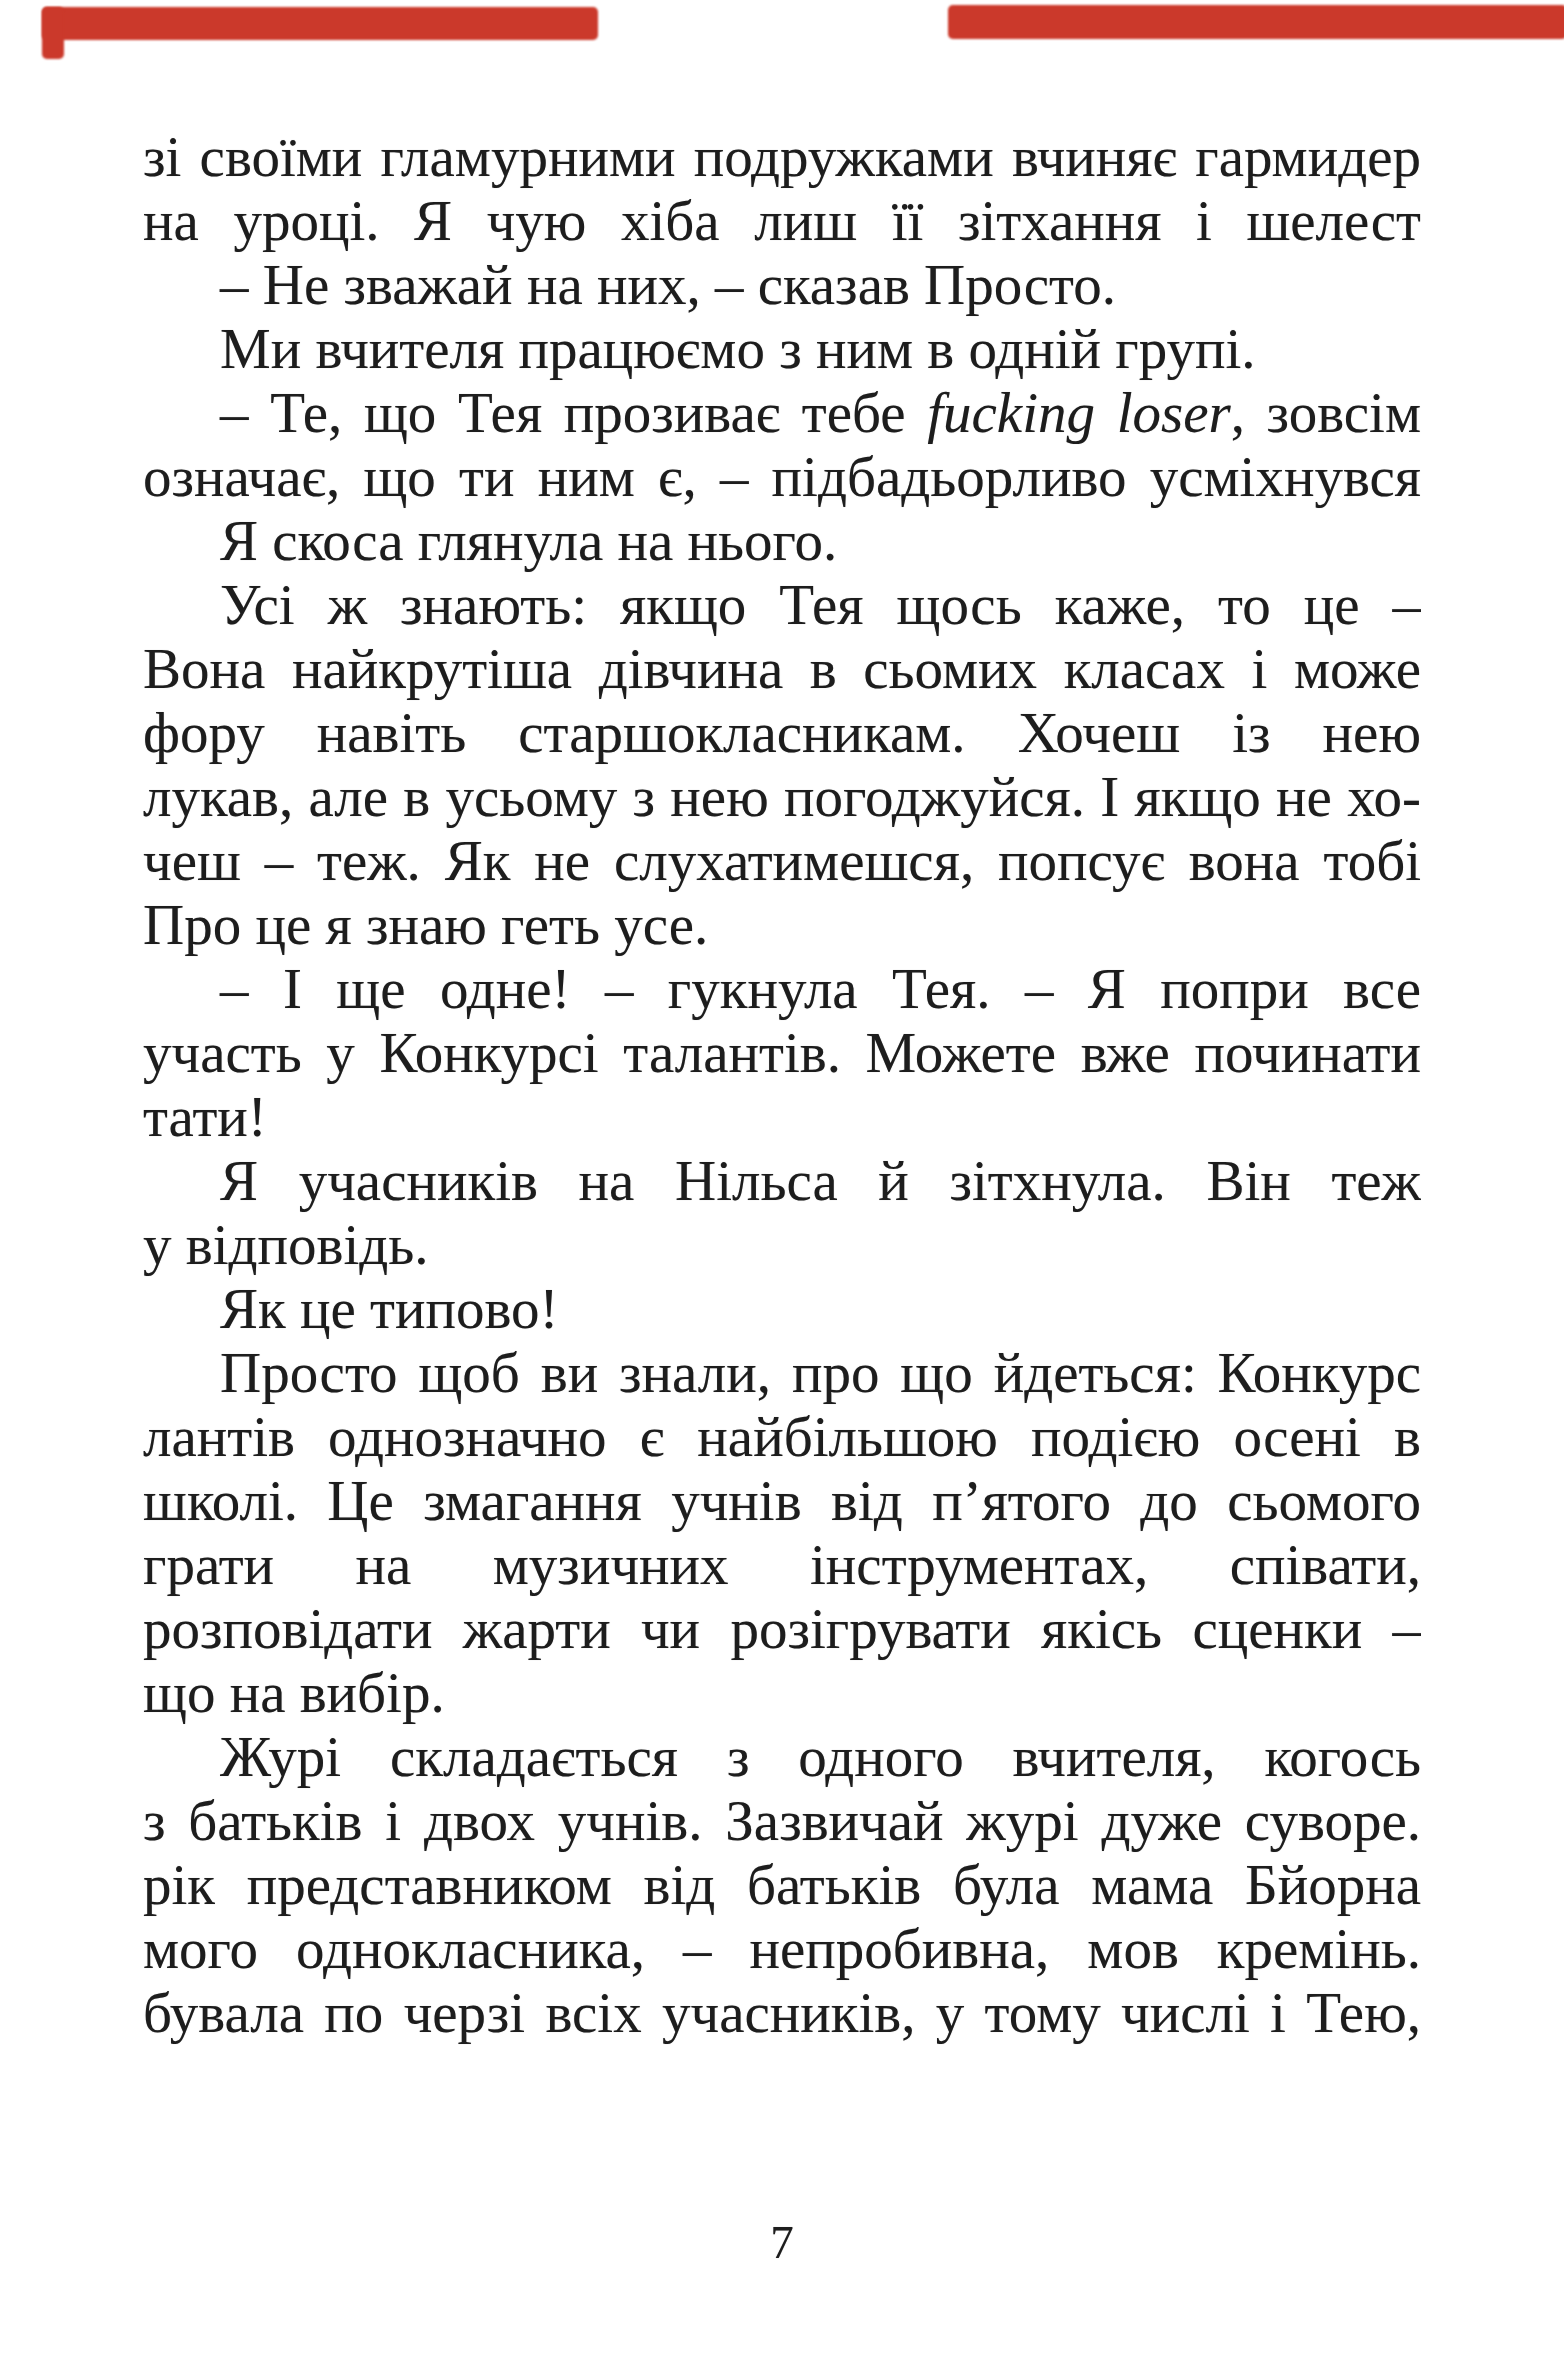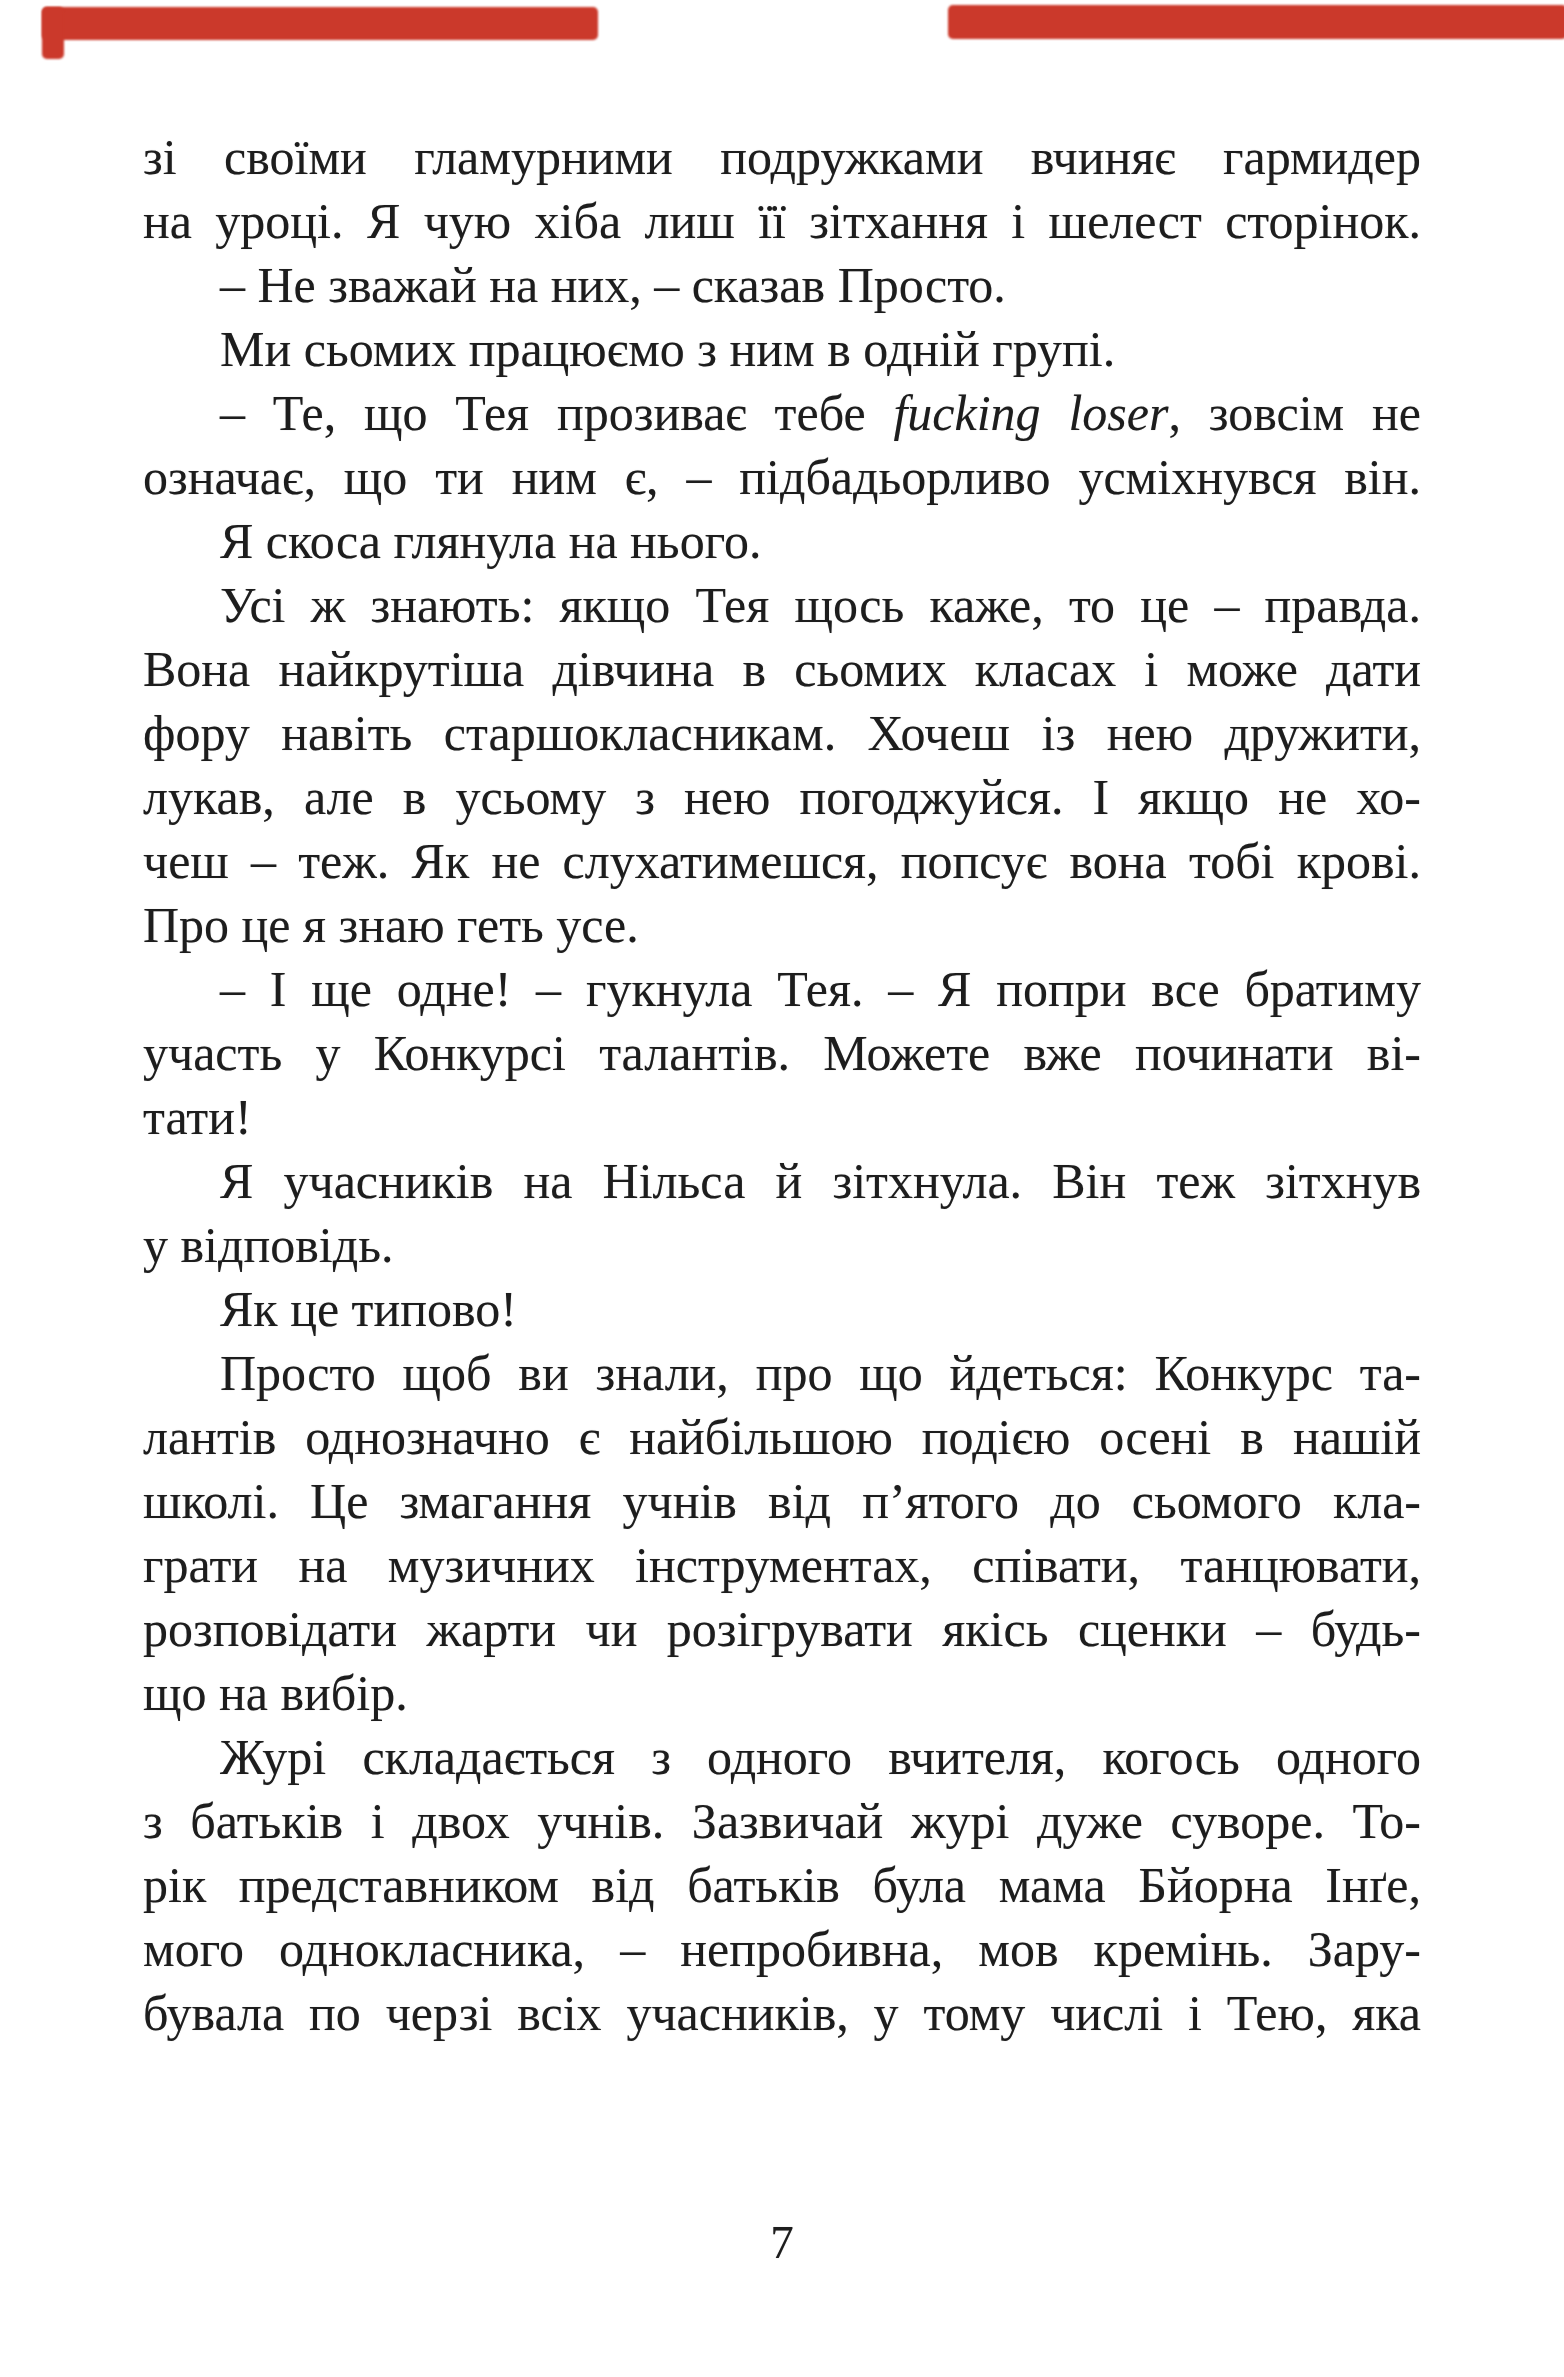--- a/index.html
+++ b/index.html
@@ -14,21 +14,21 @@
     color: #1d1d1d;
   }
   .textblock {
     position: absolute;
     left: 143px; top: 125px; width: 1278px;
     filter: blur(0.3px);
     text-shadow: 0 0 0.8px rgba(25,25,25,0.35);
   }
   .ln {
     height: 64px; line-height: 64px;
-    font-size: 50px;
+    font-size: 57px;
     overflow: hidden;
     text-align: left;
   }
   .jl { text-align: justify; text-align-last: justify; }
   .ind { text-indent: 77px; }
   .em-seg { font-style: italic; }
   .pagenum {
     position: absolute; left: 0; top: 2210px; width: 100%;
     text-align: center;
     font-size: 47px; line-height: 64px;
@@ -52,21 +52,21 @@
 <div class="page">
 
   <div class="art art-tl"></div>
   <div class="art art-tr"></div>
   <div class="art art-l"></div>
 
   <div class="textblock">
     <div class="ln jl">зі своїми гламурними подружками вчиняє гармидер</div>
     <div class="ln jl">на уроці. Я чую хіба лиш її зітхання і шелест сторінок.</div>
     <div class="ln ind">– Не зважай на них, – сказав Просто.</div>
-    <div class="ln ind">Ми сьомих працюємо з ним в одній групі.</div>
+    <div class="ln ind">Ми вчителя працюємо з ним в одній групі.</div>
     <div class="ln ind jl"><span>– Те, що Тея прозиває тебе </span><span class="em-seg">fucking loser</span><span>, зовсім не</span></div>
     <div class="ln jl">означає, що ти ним є, – підбадьорливо усміхнувся він.</div>
     <div class="ln ind">Я скоса глянула на нього.</div>
     <div class="ln ind jl">Усі ж знають: якщо Тея щось каже, то це – правда.</div>
     <div class="ln jl">Вона найкрутіша дівчина в сьомих класах і може дати</div>
     <div class="ln jl">фору навіть старшокласникам. Хочеш із нею дружити,</div>
     <div class="ln jl">лукав, але в усьому з нею погоджуйся. І якщо не хо-</div>
     <div class="ln jl">чеш – теж. Як не слухатимешся, попсує вона тобі крові.</div>
     <div class="ln">Про це я знаю геть усе.</div>
     <div class="ln ind jl">– І ще одне! – гукнула Тея. – Я попри все братиму</div>

